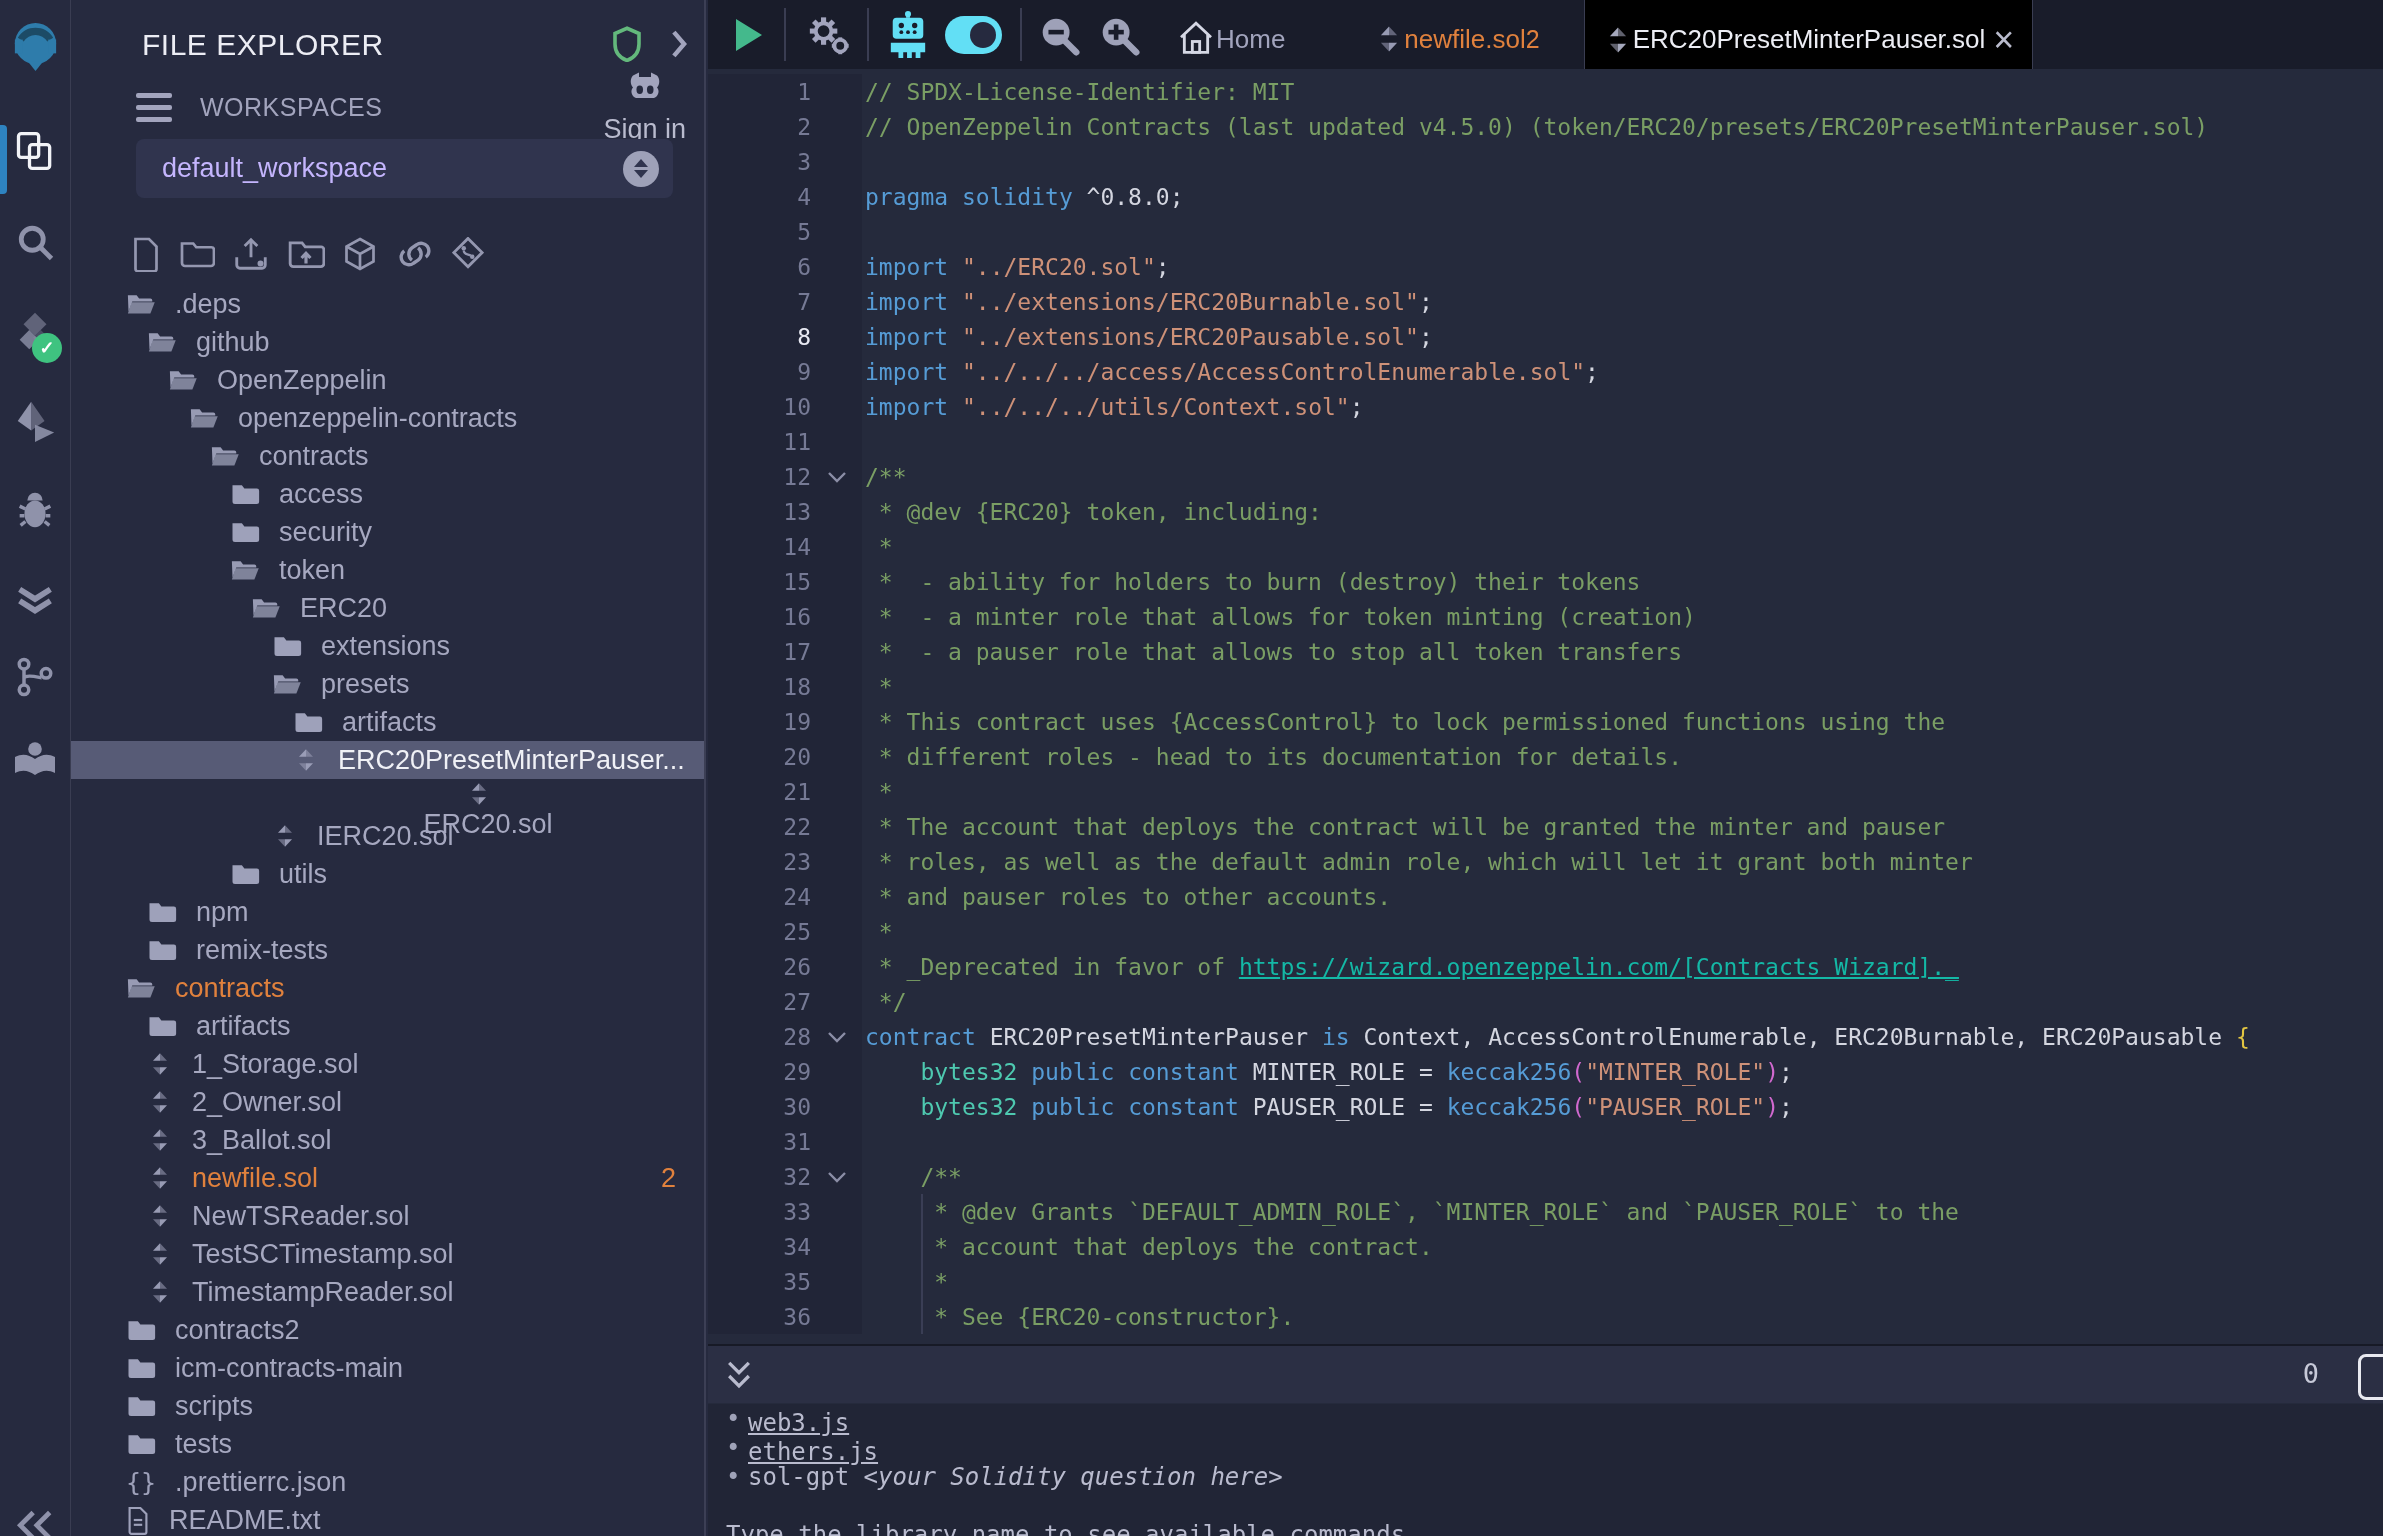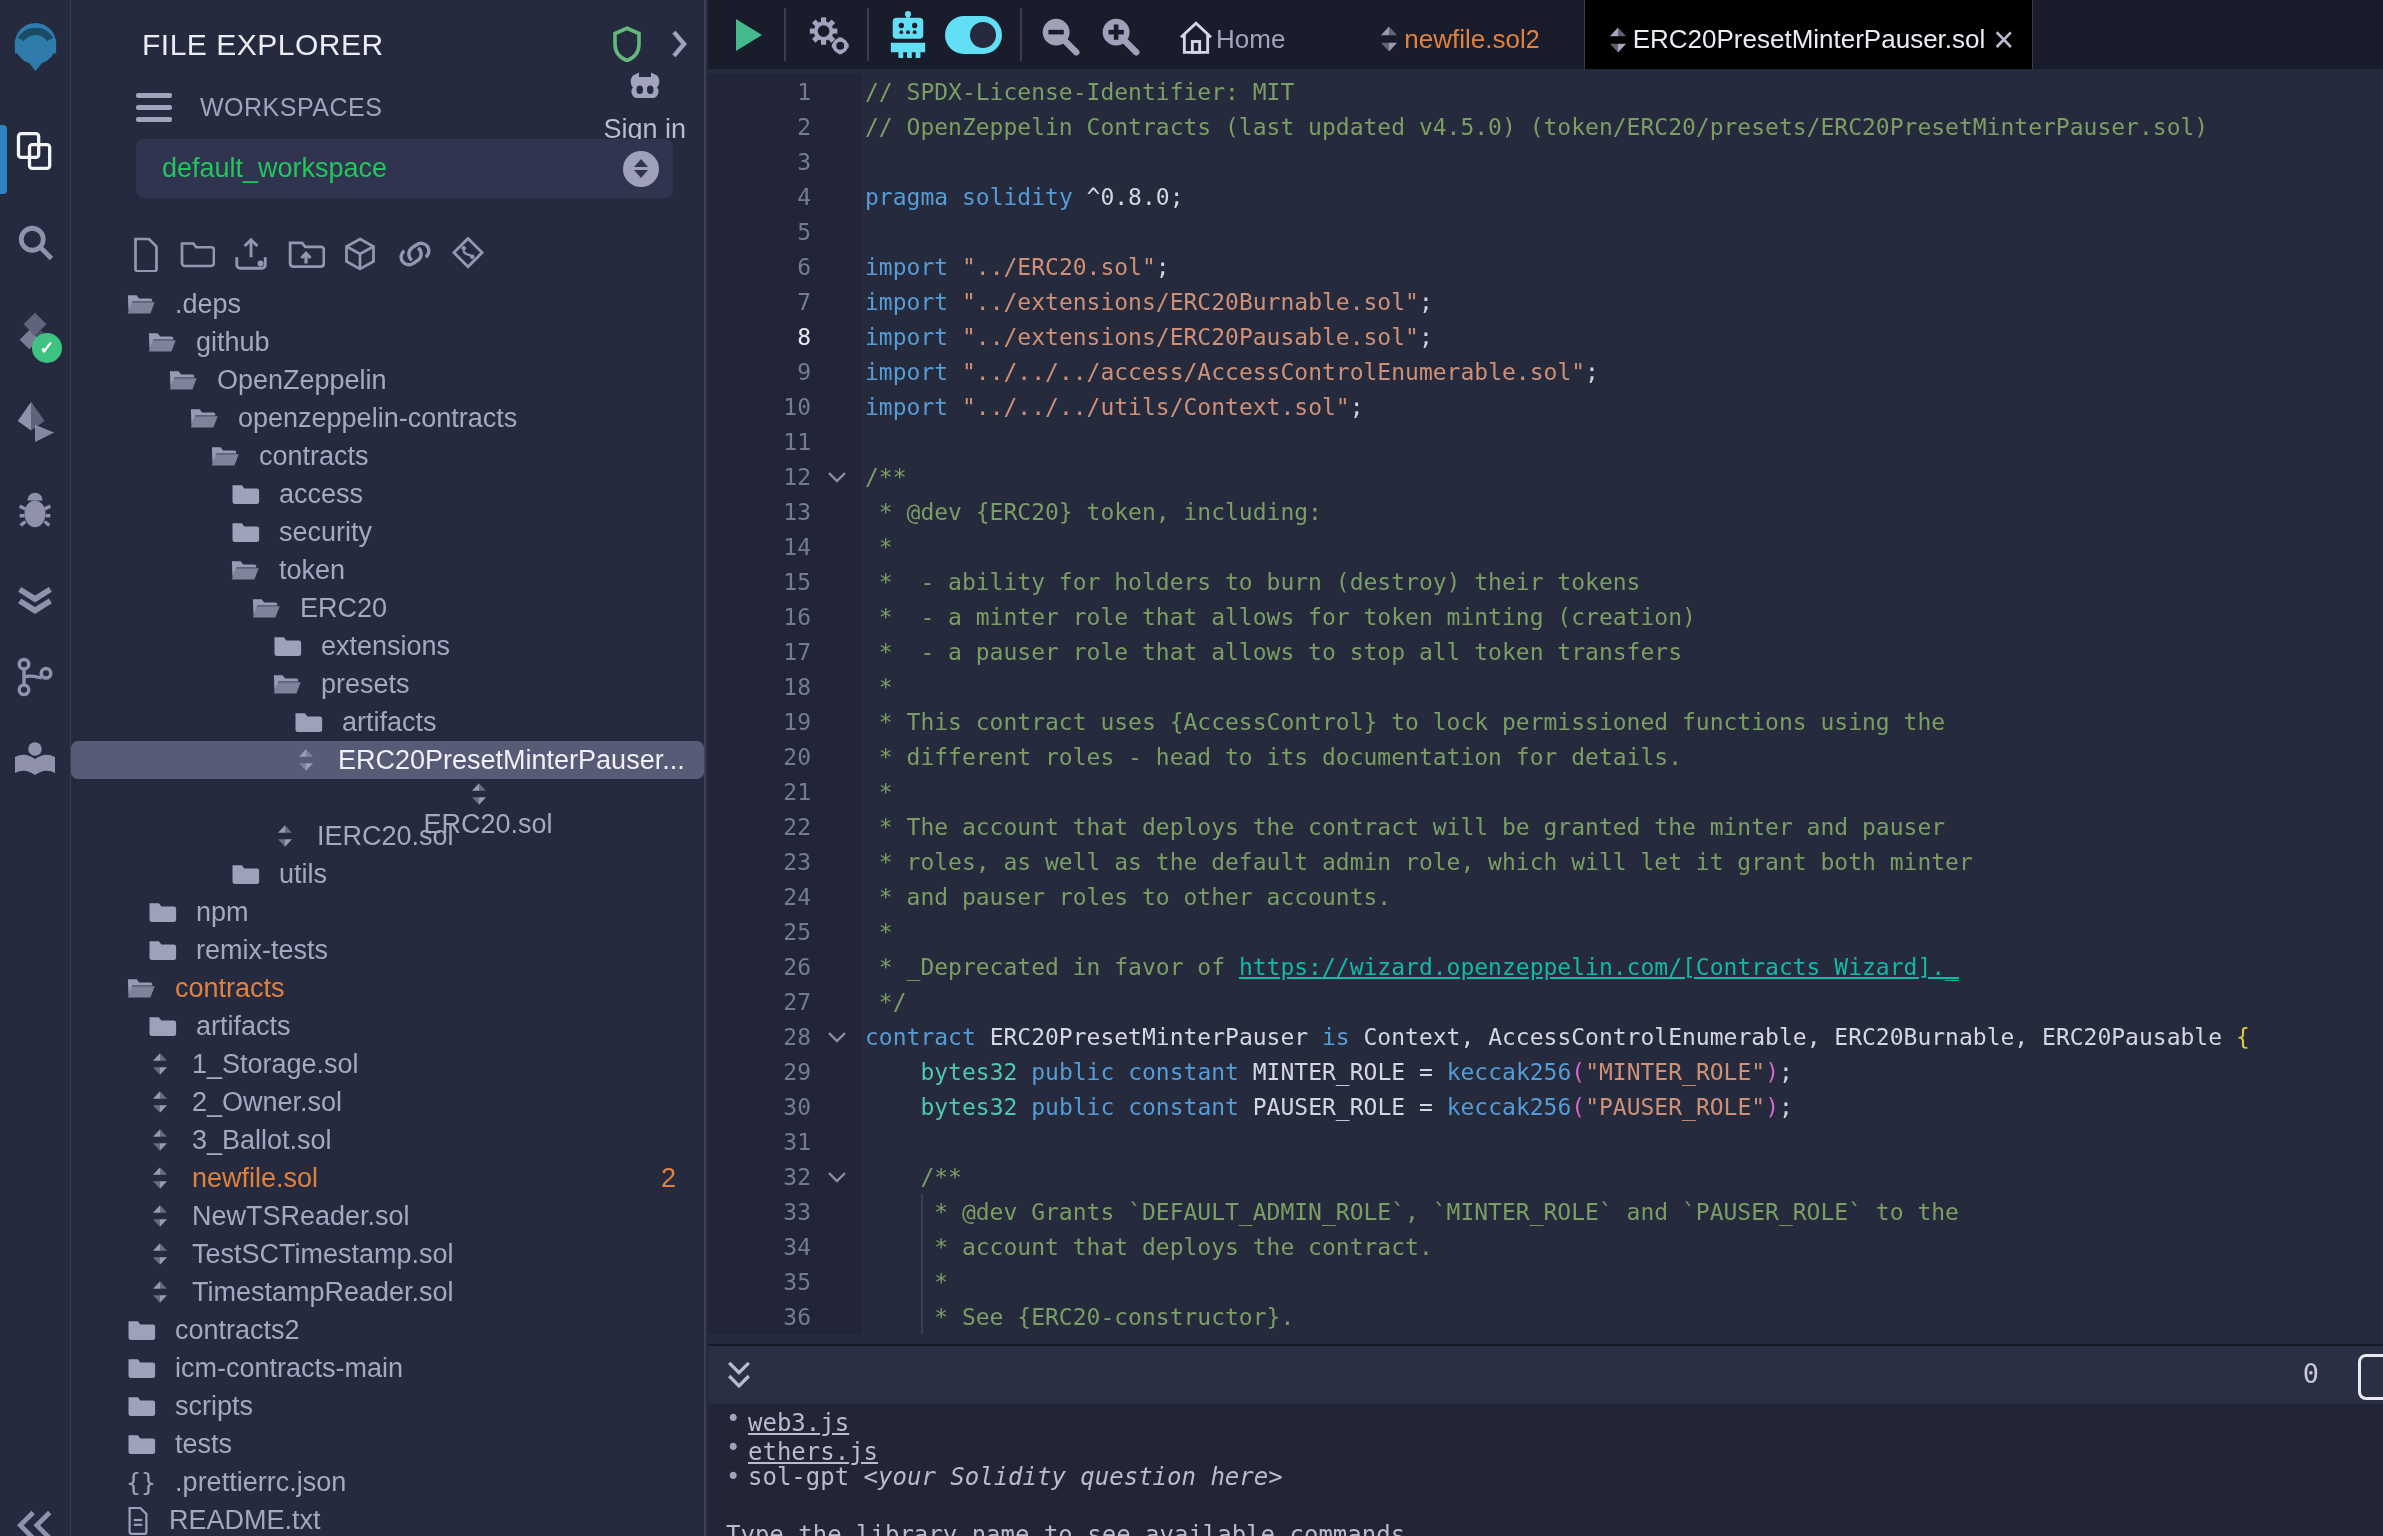--- a/index.html
+++ b/index.html
@@ -19,21 +19,21 @@
   .fe-header{position:absolute;left:8px;top:14px;width:100%;height:48px;display:flex;align-items:flex-end;}
   .fe-title{margin-left:63px;font-size:30px;color:#ecedf4;letter-spacing:0.5px;}
   .fe-right{position:absolute;right:22px;display:flex;align-items:center;gap:26px;}
   .ws-row{position:absolute;left:0;top:85px;width:100%;height:44px;display:flex;align-items:center;}
   .hamburger{margin-left:65px;width:36px;display:flex;flex-direction:column;gap:7px;}
   .hamburger i{display:block;height:5px;background:#a2a4bd;border-radius:2px;}
   .ws-label{margin-left:28px;font-size:25px;letter-spacing:0.5px;color:#a2a4bd;}
   .signin{position:absolute;right:18px;display:flex;align-items:center;gap:12px;font-size:27px;color:#b9bbce;flex-direction:column;}
   .ws-select{position:absolute;left:65px;top:139px;width:537px;height:59px;background:#30344e;border-radius:8px;
       display:flex;align-items:center;}
-  .ws-value{margin-left:26px;font-size:27px;color:#22c55e;}
+  .ws-value{margin-left:26px;font-size:27px;color:#c4b5fd;}
   .ws-arrows{position:absolute;right:14px;width:36px;height:36px;border-radius:50%;background:#9ea1b8;
       display:flex;flex-direction:column;align-items:center;justify-content:center;gap:3px;}
   .ws-arrows i{width:0;height:0;border-left:7px solid transparent;border-right:7px solid transparent;}
   .ws-arrows .up{border-bottom:8px solid #30344e;}
   .ws-arrows .dn{border-top:8px solid #30344e;}
   .fe-tools{position:absolute;left:59px;top:236px;display:flex;align-items:center;gap:17px;}
   .fe-tools .ti{opacity:.92;}
 
   
   .tree{position:absolute;left:0;top:285px;width:100%;}
@@ -355,21 +355,21 @@
           <span class="tlabel">presets</span>
         </div>
         <div class="trow" style="padding-left: 222px;">
           <span class="ticon">
             <svg width="30" height="26" viewBox="0 0 24 20" fill="#9ea1ba">
               <path d="M2 3 h7.5 l2 2.5 h10 a1.8 1.8 0 0 1 1.8 1.8 V16 a2 2 0 0 1 -2 2 H4 a2 2 0 0 1 -2 -2 z"></path>
             </svg>
           </span>
           <span class="tlabel">artifacts</span>
         </div>
-        <div class="trow selected" style="padding-left: 222px; border-radius: 7px;">
+        <div class="trow selected" style="padding-left: 222px;">
           <span class="ticon">
             <svg width="26" height="30" viewBox="0 0 24 24" fill="#9ea1ba">
               <path d="M12 2 L5.5 9 H12 Z" opacity=".95"></path>
               <path d="M12 2 L18.5 9 H12 Z" opacity=".55"></path>
               <path d="M12 22 L5.5 15 H12 Z" opacity=".55"></path>
               <path d="M12 22 L18.5 15 H12 Z" opacity=".95"></path>
             </svg>
           </span>
           <span class="tlabel">ERC20PresetMinterPauser...</span>
         </div>

